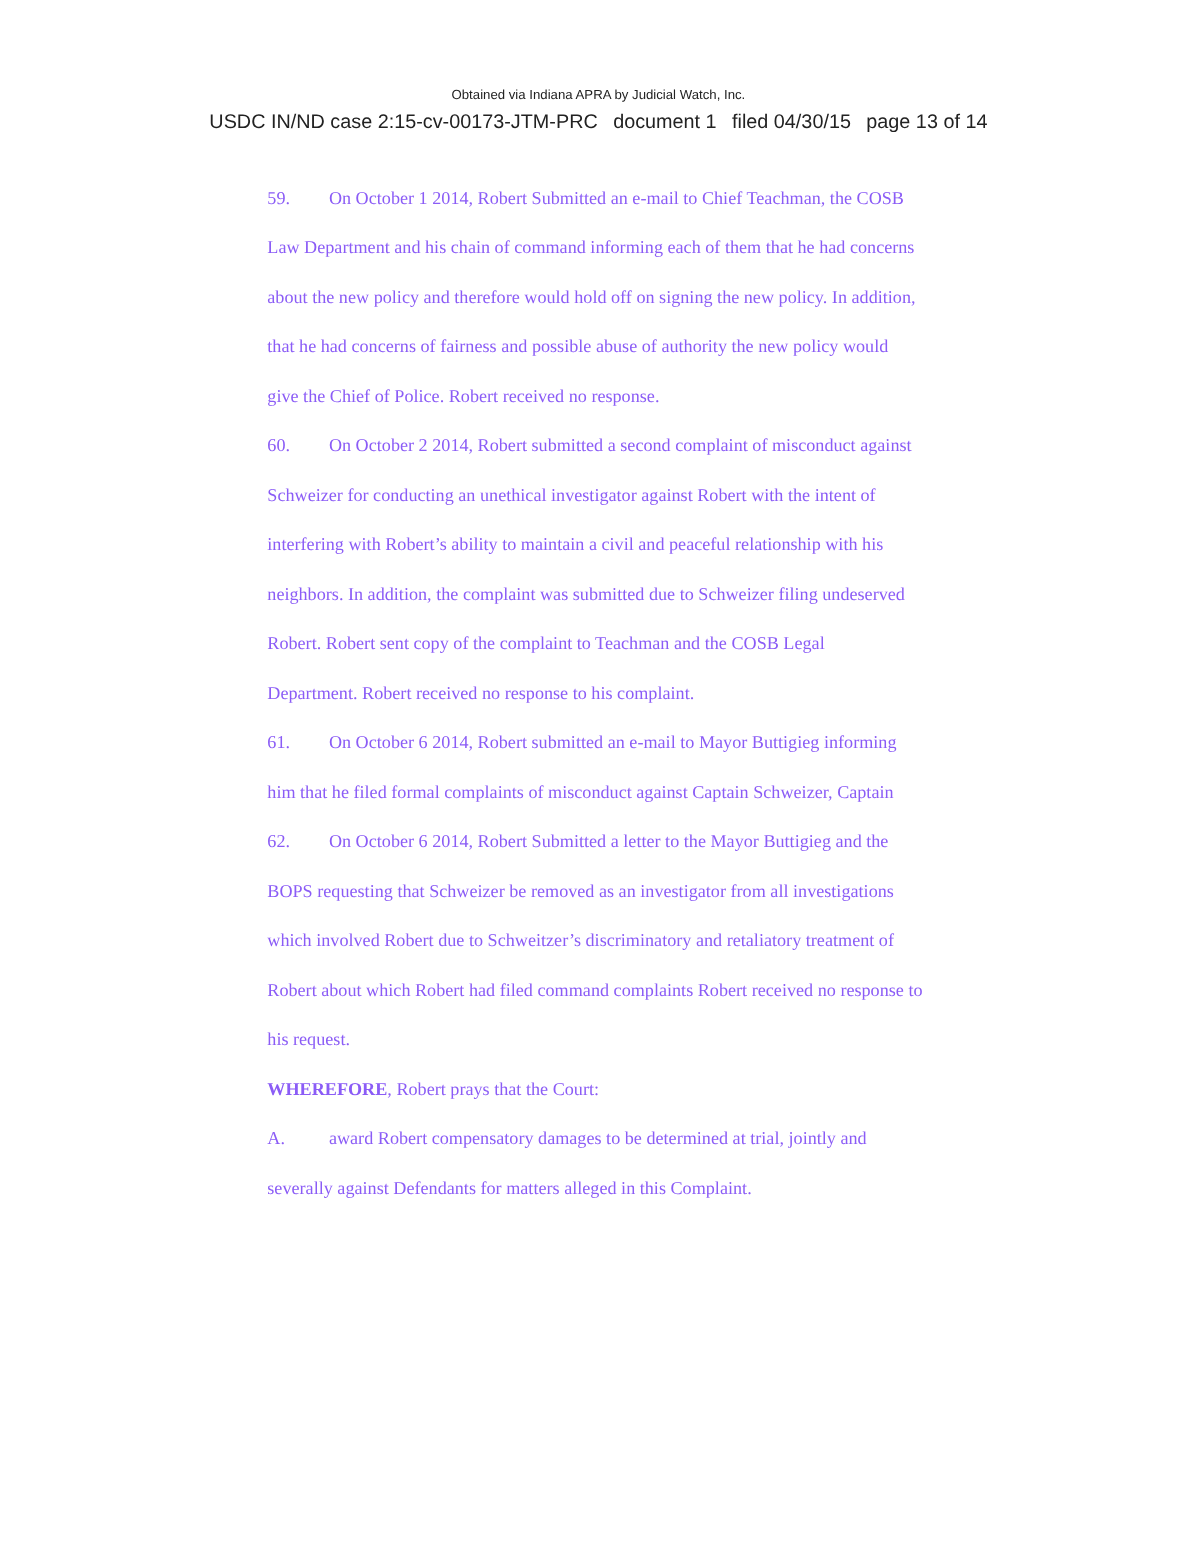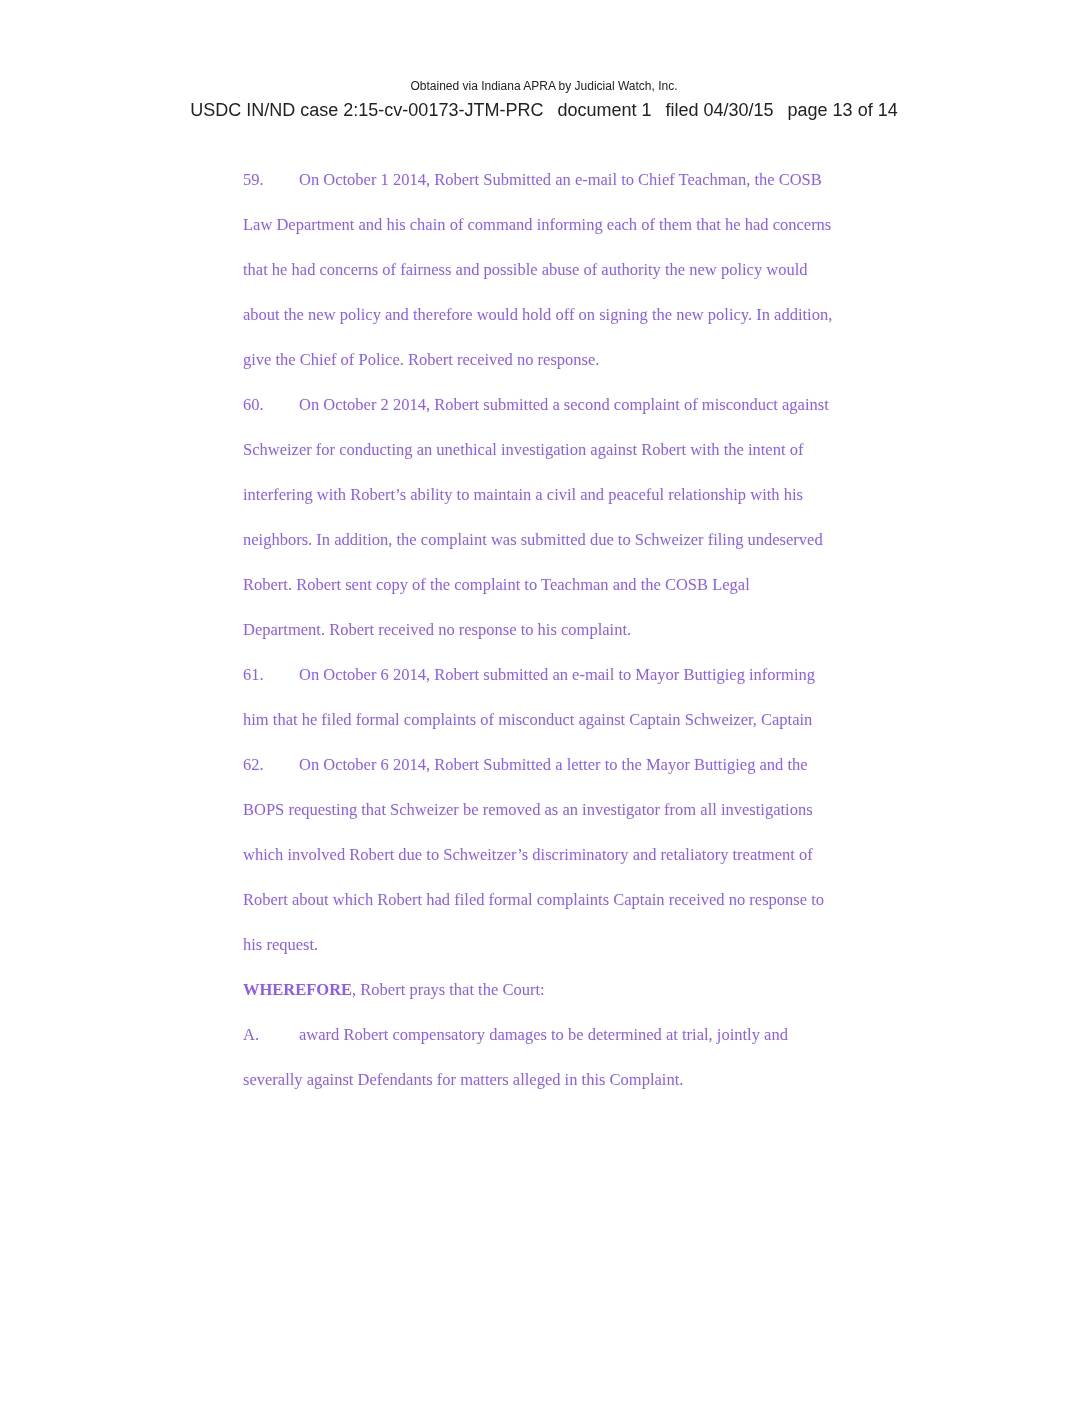--- a/index.html
+++ b/index.html
@@ -25,44 +25,44 @@
 <body>
 
 <div class="watermark">Obtained via Indiana APRA by Judicial Watch, Inc.</div>
 <div class="header"><span>USDC IN/ND case 2:15-cv-00173-JTM-PRC</span><span>document 1</span><span>filed 04/30/15</span><span>page 13 of 14</span></div>
 
 <div class="body">
 
   <div>
     <div class="line"><span class="num">59.</span><span>On October 1 2014, Robert Submitted an e-mail to Chief Teachman, the COSB</span></div>
     <div class="line">Law Department and his chain of command informing each of them that he had concerns</div>
+    <div class="line">about the new policy and therefore would hold off on signing the new policy. In addition,</div>
     <div class="line">that he had concerns of fairness and possible abuse of authority the new policy would</div>
-    <div class="line">about the new policy and therefore would hold off on signing the new policy. In addition,</div>
     <div class="line">give the Chief of Police.  Robert received no response.</div>
   </div>
 
   <div>
     <div class="line"><span class="num">60.</span><span>On October 2 2014, Robert submitted a second complaint of misconduct against</span></div>
-    <div class="line">Schweizer for conducting an unethical investigation against Robert with the intent of</div>
+    <div class="line">Schweizer for conducting an unethical investigator against Robert with the intent of</div>
     <div class="line">interfering with Robert’s ability to maintain a civil and peaceful relationship with his</div>
     <div class="line">neighbors. In addition, the complaint was submitted due to Schweizer filing undeserved</div>
     <div class="line">Robert.  Robert sent copy of the complaint to Teachman and the COSB Legal</div>
     <div class="line">Department.  Robert received no response to his complaint.</div>
   </div>
 
   <div>
     <div class="line"><span class="num">61.</span><span>On October 6 2014, Robert submitted an e-mail to Mayor Buttigieg informing</span></div>
     <div class="line">him that he filed formal complaints of misconduct against Captain Schweizer, Captain</div>
   </div>
 
   <div>
     <div class="line"><span class="num">62.</span><span>On October 6 2014, Robert Submitted a letter to the Mayor Buttigieg and the</span></div>
     <div class="line">BOPS requesting that Schweizer be removed as an investigator from all investigations</div>
     <div class="line">which involved Robert due to Schweitzer’s discriminatory and retaliatory treatment of</div>
-    <div class="line">Robert about which Robert had filed formal complaints  Captain received no response to</div>
+    <div class="line">Robert about which Robert had filed command complaints  Robert received no response to</div>
     <div class="line">his request.</div>
   </div>
 
   <div class="line"><span class="bold">WHEREFORE</span><span>, Robert prays that the Court:</span></div>
 
   <div>
     <div class="line"><span class="num">A.</span><span>award Robert compensatory damages to be determined at trial, jointly and</span></div>
     <div class="line">severally against Defendants for matters alleged in this Complaint.</div>
   </div>
 </div>

